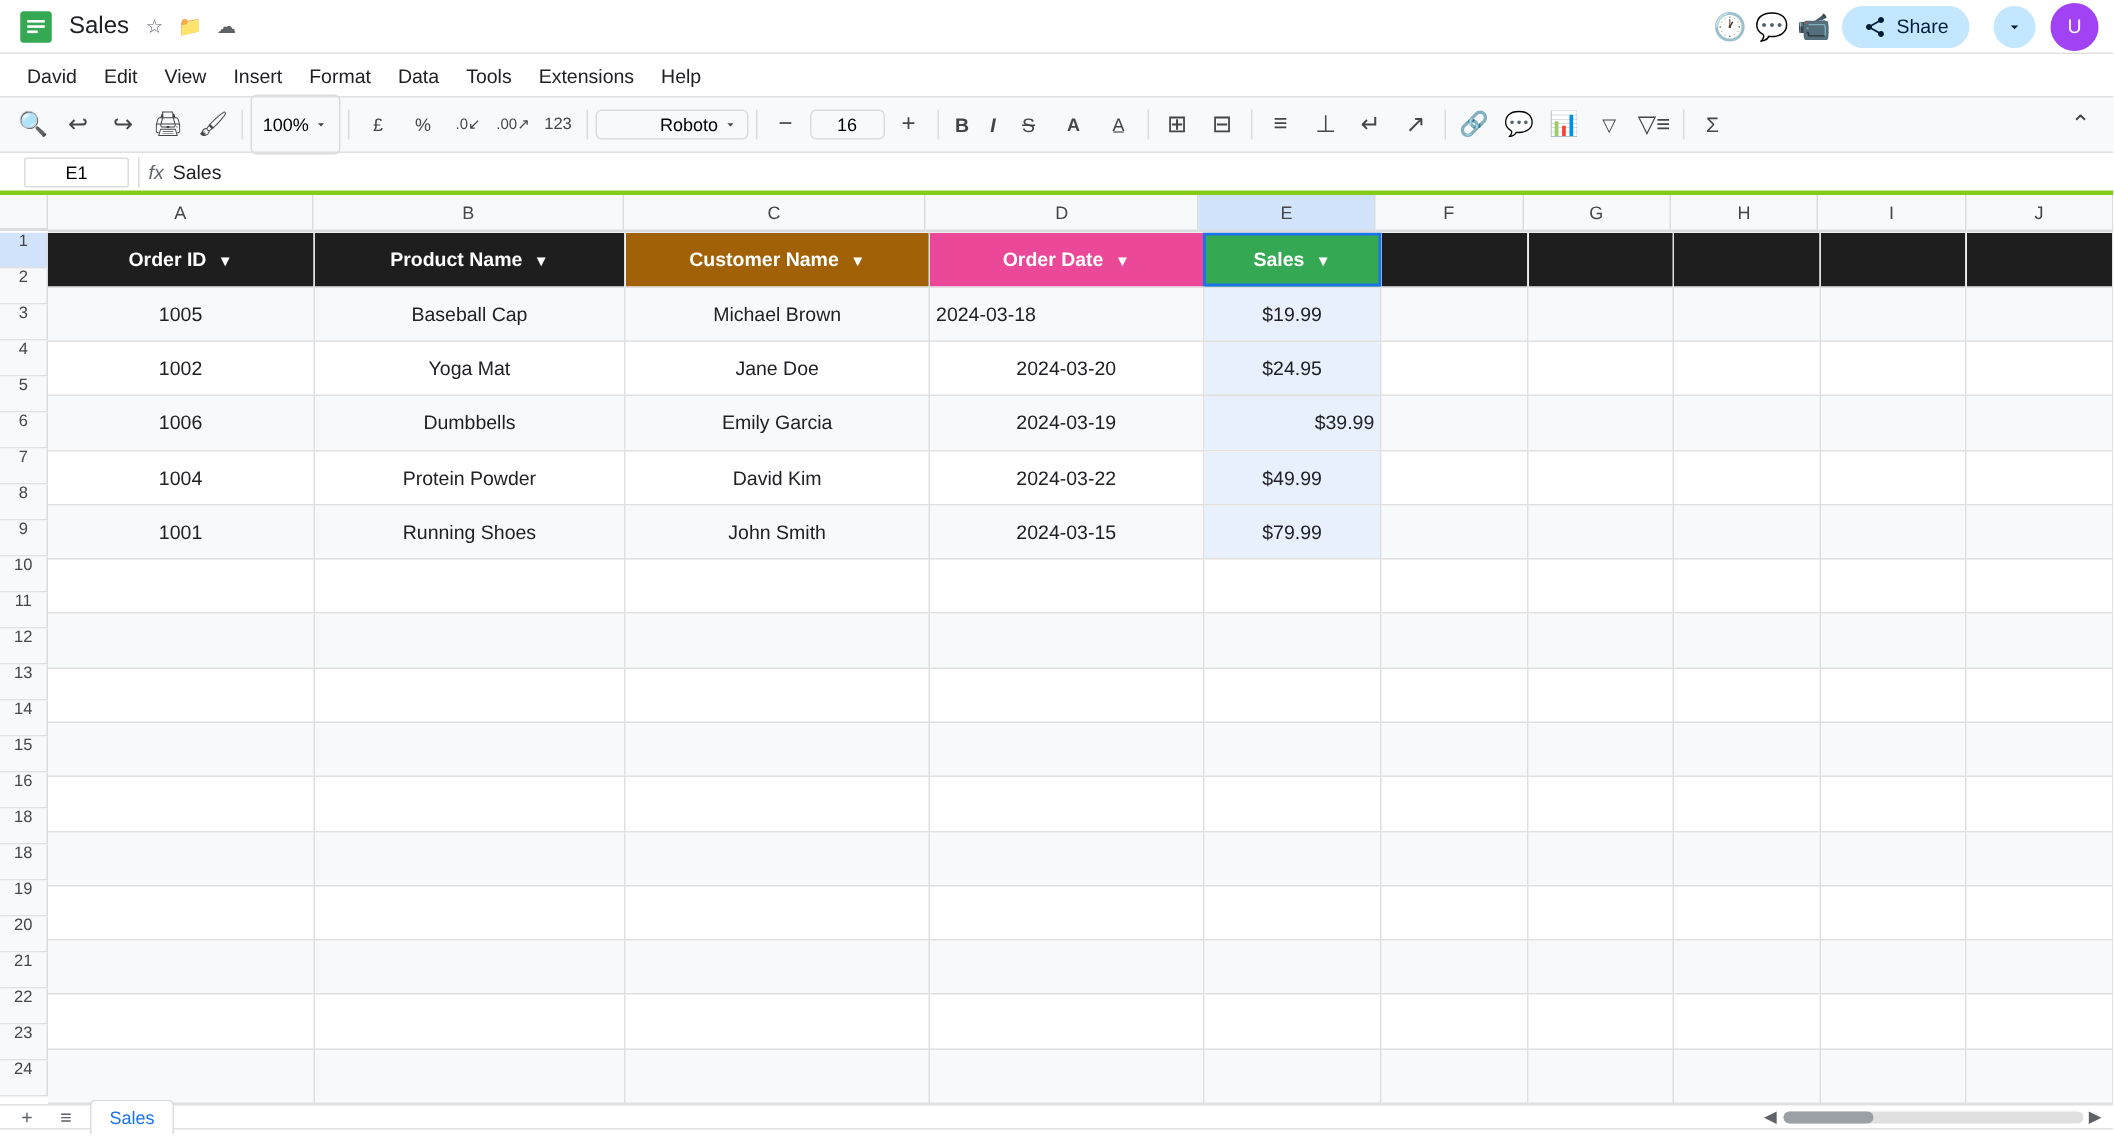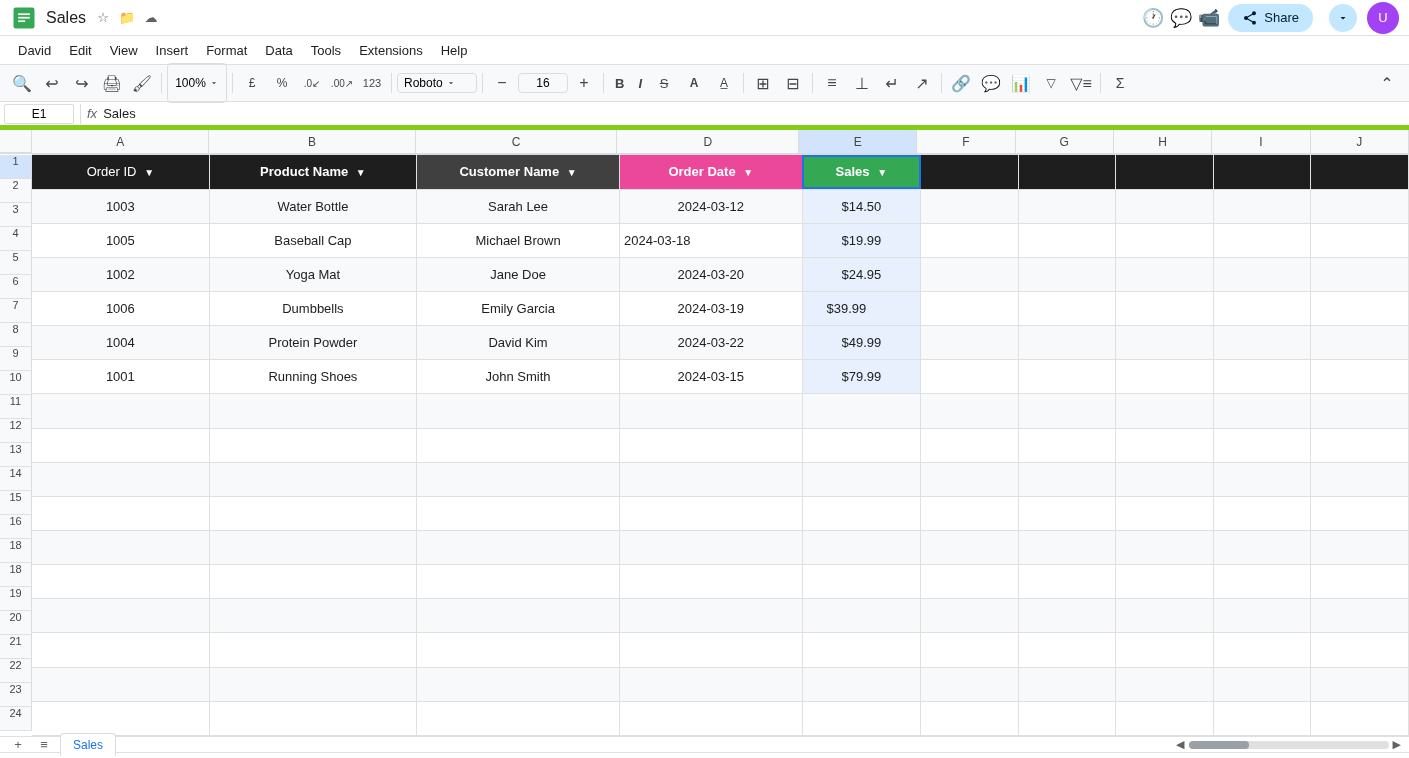--- a/index.html
+++ b/index.html
@@ -38,21 +38,21 @@
     }
     .tb-btn { display: flex; align-items: center; justify-content: center; width: 28px; height: 28px; border-radius: 4px; cursor: pointer; color: #444746; font-size: 16px; }
     .tb-divider { width: 1px; height: 20px; background: #dadce0; margin: 0 3px; }
     .tb-zoom { display: flex; align-items: center; border: 1px solid #dadce0; border-radius: 4px; padding: 12px 6px; font-size: 12px; cursor: pointer; gap: 3px; min-width: 60px; justify-content: center; }
     .tb-font { display: flex; align-items: center; border: 1px solid #dadce0; border-radius: 4px; padding: 2px 6px; font-size: 12px; cursor: pointer; gap: 3px; min-width: 80px; }
     .tb-size { display: flex; align-items: center; border: 1px solid #dadce0; border-radius: 4px; padding: 2px 4px; font-size: 12px; cursor: pointer; gap: 2px; min-width: 50px; justify-content: center; }
     .tb-text { display: flex; align-items: center; padding: 2px 6px; font-size: 13px; font-weight: bold; color: #444; cursor: pointer; }
 
     
     .formula-bar {
-      display: flex; align-items: center; height: 28px; border-bottom: 5px solid #84cc16; padding: 0 4px;
+      display: flex; align-items: center; height: 28px; border-bottom: 3px solid #84cc16; padding: 0 16px;
     }
     .cell-ref { width: 70px; min-width: 70px; border: 1px solid #dadce0; border-radius: 2px; padding: 2px 6px; font-size: 12px; display: flex; align-items: center; justify-content: center; cursor: pointer; }
     .formula-divider { width: 1px; height: 20px; background: #dadce0; margin: 0 6px; }
     .fx-label { font-size: 13px; color: #5f6368; font-style: italic; margin-right: 6px; }
     .formula-content { font-size: 13px; color: #202124; }
 
     .sheet-wrapper { display: flex; flex-direction: column; height: calc(758px - 36px - 28px - 38px - 28px - 22px); overflow: hidden; }
 
     .row-num-col { display: flex; flex-direction: column; }
 
@@ -175,21 +175,21 @@
       </svg>
   </div>
   <div class="tb-divider"></div>
   <div class="tb-btn" style="font-size:12px;">£</div>
   <div class="tb-btn" style="font-size:12px;">%</div>
   <div class="tb-btn" style="font-size:10px;">.0↙</div>
   <div class="tb-btn" style="font-size:10px;">.00↗</div>
   <div class="tb-btn" style="font-size:11px;">123</div>
   <div class="tb-divider"></div>
   <div class="tb-font">
-    <span style="font-size:12px;">Roboto</span>
+    <span style="font-size:12px;margin-left:36px;">Roboto</span>
     <svg width="10" height="10" viewBox="0 0 24 24" fill="#444">
         <path d="M7 10l5 5 5-5z"></path>
       </svg>
   </div>
   <div class="tb-divider"></div>
   <div class="tb-btn" style="font-size:16px;">−</div>
   <div class="tb-size">
     <span>16</span>
   </div>
   <div class="tb-btn" style="font-size:16px;">+</div>
@@ -291,60 +291,48 @@
           <col class="col-E">
           <col class="col-F">
           <col class="col-G">
           <col class="col-H">
           <col class="col-I">
           <col class="col-J">
         </colgroup>
 
         <tbody>
             <tr class="header-row">
-          <td style="background:#1e1e1e;color:#fff;font-weight:400;text-align:center;margin-left:40px;">
+          <td style="background:#1e1e1e;color:#fff;font-weight:700;text-align:center;margin-left:40px;">
             <span>Order ID</span>
             <span style="margin-left:4px;font-size:10px;cursor:pointer;">▼</span>
           </td>
           <td style="background:#1e1e1e;color:#fff;font-weight:700;text-align:center;">
             <span>Product Name</span>
             <span style="margin-left:4px;font-size:10px;cursor:pointer;">▼</span>
           </td>
-          <td style="background:#404040;color:#fff;font-weight:700;text-align:center;">
+          <td style="background:#a16207;color:#fff;font-weight:700;text-align:center;">
             <span>Customer Name</span>
             <span style="margin-left:4px;font-size:10px;cursor:pointer;">▼</span>
           </td>
           <td style="background:#ec4899;color:#fff;font-weight:700;text-align:center;">
             <span>Order Date</span>
             <span style="margin-left:4px;font-size:10px;cursor:pointer;">▼</span>
           </td>
           <td class="active-cell" style="background:#34a853;color:#fff;font-weight:700;text-align:center;">
             <span>Sales</span>
             <span style="margin-left:4px;font-size:10px;cursor:pointer;">▼</span>
           </td>
           <td></td>
           <td></td>
           <td></td>
           <td></td>
           <td></td>
         </tr>
 
         <tr class="data-row">
-          <td style="text-align:center;">1003</td>
-          <td style="text-align:center;">Water Bottle</td>
-          <td style="text-align:center;">Sarah Lee</td>
-          <td style="text-align:center;">2024-03-12</td>
-          <td class="highlighted" style="text-align:center;">$14.50</td>
-          <td></td>
-          <td></td>
-          <td></td>
-          <td></td>
-          <td></td>
-        </tr>
-        <tr class="data-row">
           <td style="text-align:center;">1005</td>
           <td style="text-align:center;">Baseball Cap</td>
           <td style="text-align:center;">Michael Brown</td>
           <td style="text-align:left;">2024-03-18</td>
           <td class="highlighted" style="text-align:center;">$19.99</td>
           <td></td>
           <td></td>
           <td></td>
           <td></td>
           <td></td>
@@ -359,21 +347,21 @@
           <td></td>
           <td></td>
           <td></td>
           <td></td>
         </tr>
         <tr class="data-row">
           <td style="text-align:center;">1006</td>
           <td style="text-align:center;">Dumbbells</td>
           <td style="text-align:center;">Emily Garcia</td>
           <td style="text-align:center;">2024-03-19</td>
-          <td class="highlighted" style="text-align:left;padding-left:24px;">$39.99</td>
+          <td class="highlighted" style="text-align:right;padding-left:24px;">$39.99</td>
           <td></td>
           <td></td>
           <td></td>
           <td></td>
           <td></td>
         </tr>
         <tr class="data-row">
           <td style="text-align:center;">1004</td>
           <td style="text-align:center;">Protein Powder</td>
           <td style="text-align:center;">David Kim</td>

